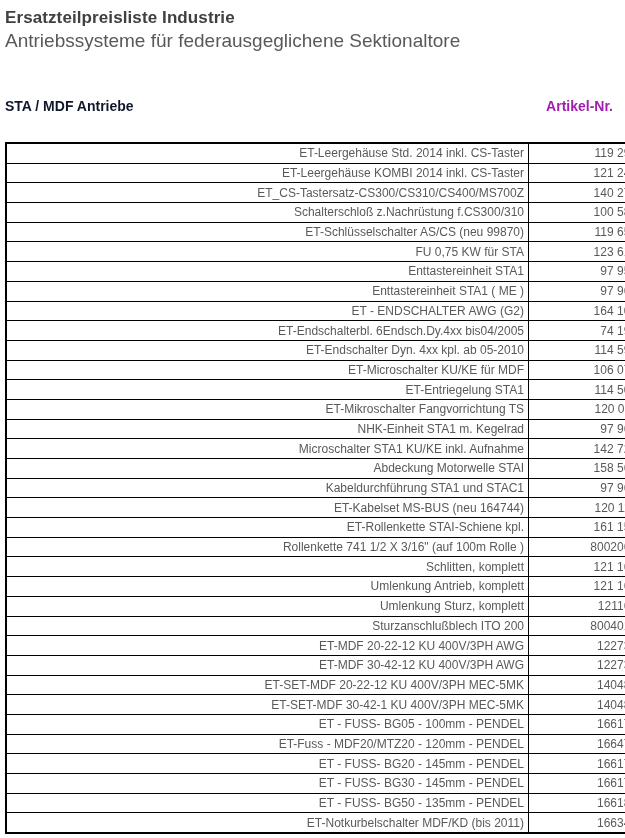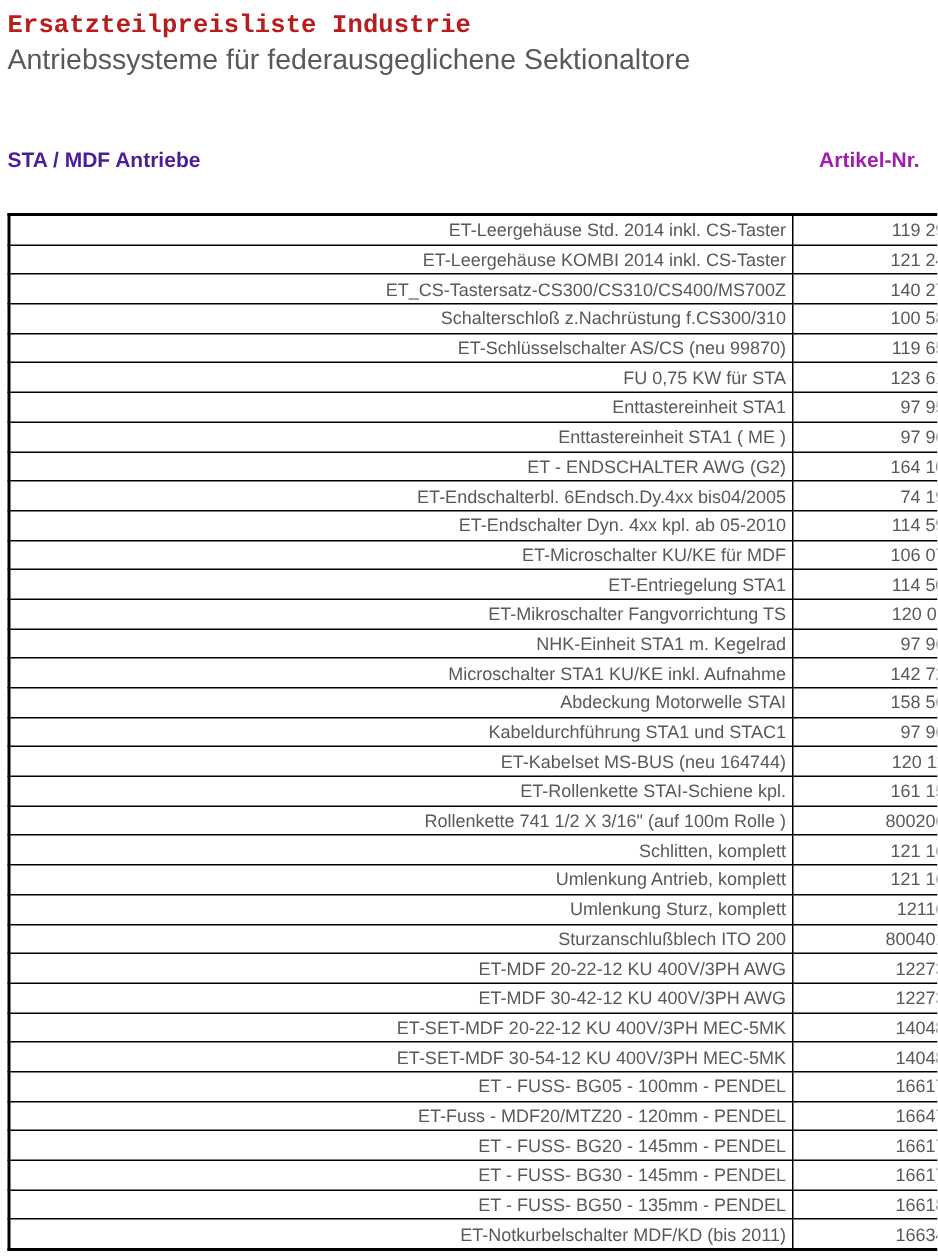--- a/index.html
+++ b/index.html
@@ -12,43 +12,42 @@
     width: 625px;
     height: 838px;
     background: #ffffff;
     box-sizing: border-box;
     padding: 6px 0 0 5px;
     overflow: hidden;
   }
   .doc-title {
     font-size: 17px;
     font-weight: bold;
-    color: #b91c1c;
+    color: #404040;
     line-height: 23px;
     letter-spacing: 0.1px;
-    font-family: Liberation Mono, monospace;
   }
   .doc-subtitle {
     font-size: 19px;
     font-weight: normal;
     color: #595959;
     line-height: 23px;
   }
   .section-header {
     margin-top: 46px;
     width: 617px;
     display: flex;
     justify-content: space-between;
     align-items: baseline;
     line-height: 16px;
   }
   .section-title {
     font-size: 14px;
     font-weight: bold;
-    color: #4c1d95;
+    color: #0f172a;
   }
   .artikel-header {
     font-size: 14px;
     font-weight: bold;
     color: #a21caf;
     padding-right: 9px;
   }
   table.price-table {
     margin-top: 28px;
     border-collapse: collapse;
@@ -196,21 +195,21 @@
         </tr>
         <tr>
           <td class="item-cell">ET-MDF 30-42-12 KU 400V/3PH AWG</td>
           <td class="artikel-cell">122738</td>
         </tr>
         <tr>
           <td class="item-cell">ET-SET-MDF 20-22-12 KU 400V/3PH MEC-5MK</td>
           <td class="artikel-cell">140484</td>
         </tr>
         <tr>
-          <td class="item-cell">ET-SET-MDF 30-54-12 KU 400V/3PH MEC-5MK</td>
+          <td class="item-cell">ET-SET-MDF 30-42-1 KU 400V/3PH MEC-5MK</td>
           <td class="artikel-cell">140485</td>
         </tr>
         <tr>
           <td class="item-cell">ET - FUSS- BG05 - 100mm - PENDEL</td>
           <td class="artikel-cell">166177</td>
         </tr>
         <tr>
           <td class="item-cell">ET-Fuss - MDF20/MTZ20 - 120mm - PENDEL</td>
           <td class="artikel-cell">166471</td>
         </tr>

